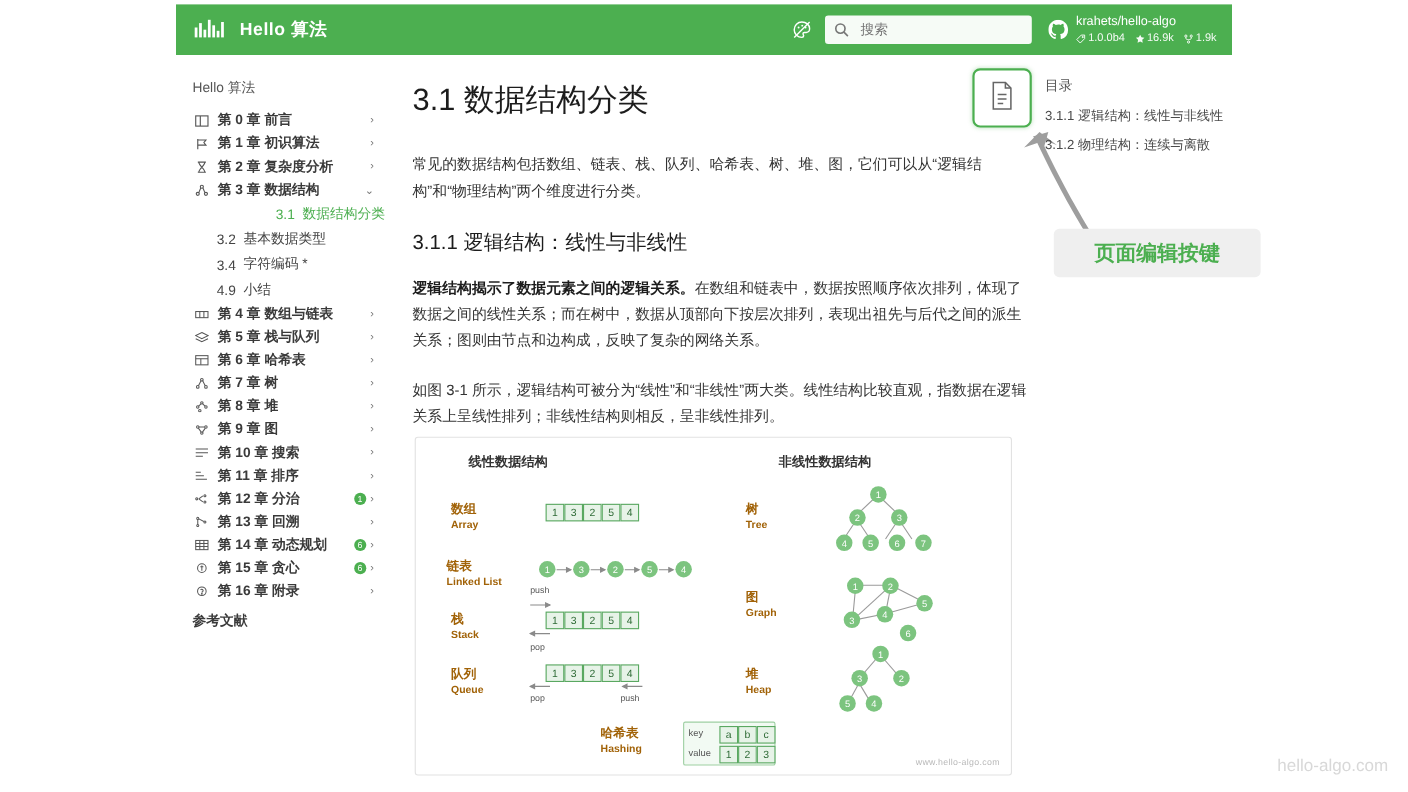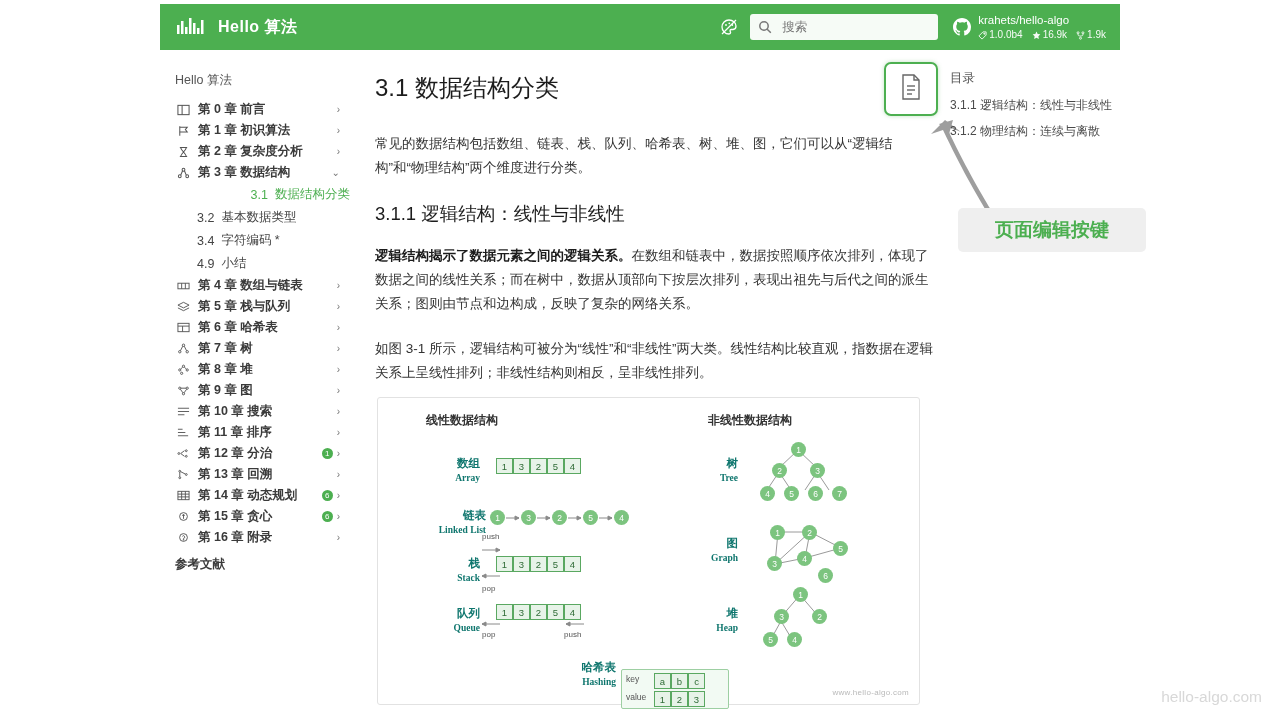--- a/index.html
+++ b/index.html
@@ -164,21 +164,21 @@
   }
 
   
   .content {
     position: absolute;
     left: 375px; top: 62px;
     width: 560px;
     color: #222;
   }
   h1.page-title {
-    font-size: 24px;
+    font-size: 28px;
     font-weight: normal;
     margin: 10px 0 28px 0;
     color: #1c1c1c;
   }
   .para {
     font-size: 13.5px;
     line-height: 1.75;
     color: #333;
     margin: 0 0 22px 0;
   }
@@ -251,25 +251,24 @@
     border-radius: 3px;
   }
   .fig-col-title {
     position: absolute;
     font-size: 12px;
     font-weight: bold;
     color: #333;
   }
   .fig-label {
     position: absolute;
-    text-align: right;
-    color: #0f766e;
+    text-align: left;
+    color: #a16207;
     font-weight: bold;
     line-height: 1.35;
-    font-family: Liberation Serif, serif;
   }
   .fig-label .cn { font-size: 11.5px; display:block; }
   .fig-label .en { font-size: 9.5px; display:block; }
   .cell {
     width: 17px; height: 16px;
     border: 1px solid #5aa861;
     background: #e7f3e8;
     color: #2f6b36;
     font-size: 9.5px;
     display: flex; align-items: center; justify-content: center;
@@ -731,21 +730,21 @@
           <polygon points="4,6 8,4 8,8" fill="#8a8a8a"></polygon>
         <line x1="106" y1="6" x2="88" y2="6"></line>
           <polygon points="88,6 92,4 92,8" fill="#8a8a8a"></polygon>
       </g>
     </svg>
 
     <div class="fig-label" style="left:168px; top:262px; width:70px;">
       <span class="cn">哈希表</span>
       <span class="en">Hashing</span>
     </div>
-    <div style="position:absolute;left:243px;top:271px;width:108px;height:40px;border:1px solid #9dcfa2;background:#f2faf3;border-radius:2px;">
+    <div style="position:absolute;left:243px;top:258px;width:84px;height:40px;border:1px solid #9dcfa2;background:#f2faf3;border-radius:2px;">
       <div style="position:absolute;left:4px;top:4px;font-size:8.5px;color:#555;">key</div>
       <div style="position:absolute;left:4px;top:22px;font-size:8.5px;color:#555;">value</div>
       <div class="row-cells" style="left:32px; top:3px;">
         <div class="cell">a</div>
         <div class="cell">b</div>
         <div class="cell">c</div>
       </div>
       <div class="row-cells" style="left:32px; top:21px;">
         <div class="cell">1</div>
         <div class="cell">2</div>

